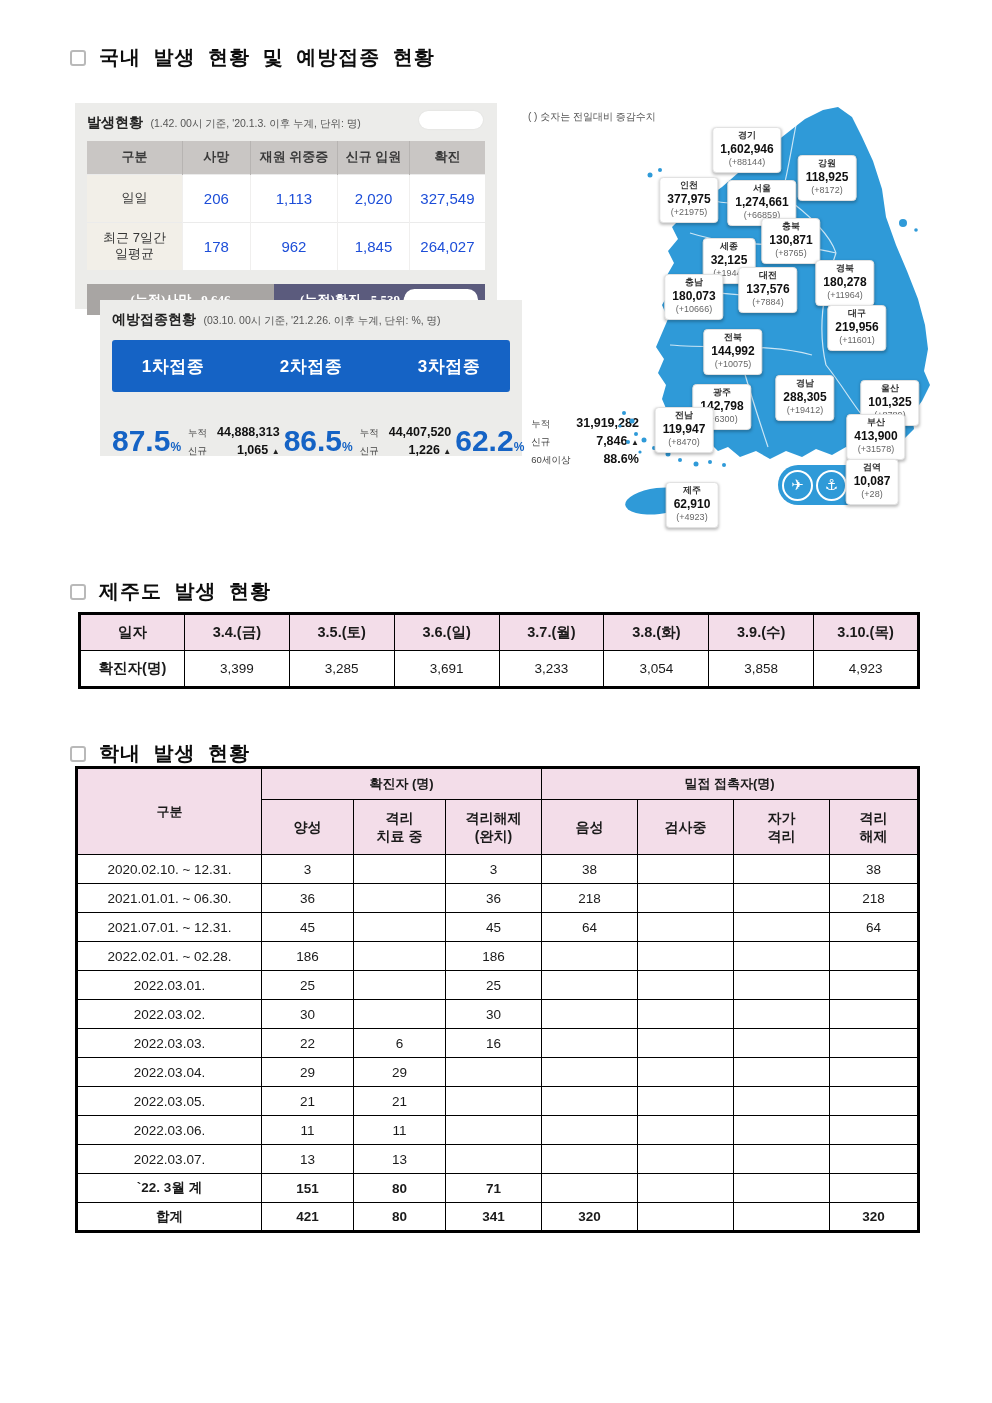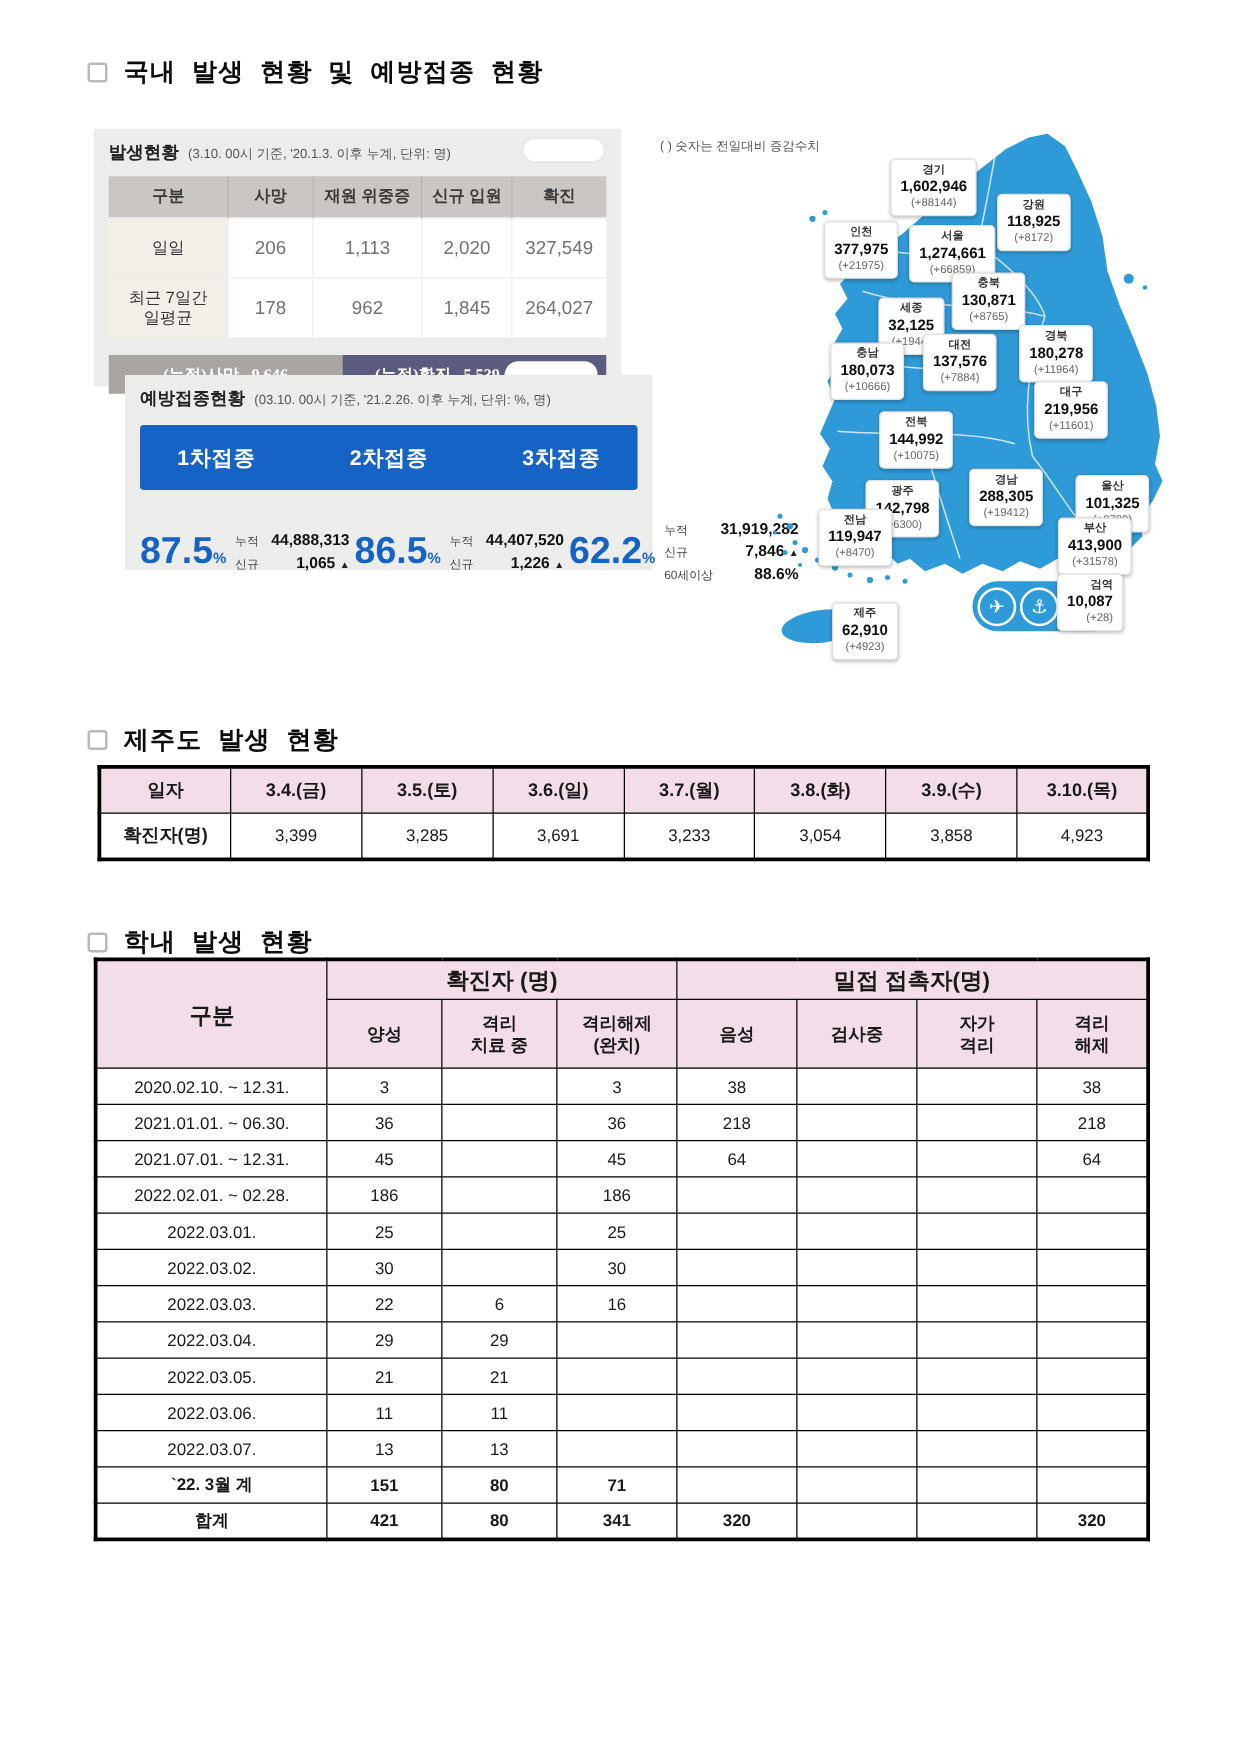--- a/index.html
+++ b/index.html
@@ -17,21 +17,21 @@
   .panel-head { position:relative; height:22px; }
   .p-title { font-size:14px; font-weight:700; color:#222; }
   .p-sub { font-size:10.5px; color:#555; margin-left:3px; }
   .pill { background:#fff; border-radius:10px; display:inline-block; }
   .pill-top { position:absolute; right:2px; top:-2px; width:64px; height:18px; box-shadow:0 0 2px rgba(0,0,0,.08); }
 
   
   .ob-table { width:100%; border-collapse:collapse; margin-top:6px; table-layout:fixed; }
   .ob-table th { background:#c9c6c4; height:33px; font-size:13px; font-weight:700; color:#3a3a3a; border-left:1px solid #b7b4b2; }
   .ob-table th:first-child { border-left:none; }
-  .ob-table td { background:#fff; height:48px; text-align:center; font-size:15px; color:#737373; border-left:1px solid #f0efee; border-top:1px solid #ebebeb; }
+  .ob-table td { background:#fff; height:48px; text-align:center; font-size:15px; color:#1d4ed8; border-left:1px solid #f0efee; border-top:1px solid #ebebeb; }
   .ob-table td.ob-label { background:#f2efe8; font-size:13px; color:#333; white-space:pre-line; line-height:1.25; border-left:none; }
   .cum-bar { display:flex; margin-top:14px; height:31px;font-family:Liberation Serif, serif; }
   .cum-left { flex:0 0 47%; background:#a8a5a3; color:#fff; display:flex; align-items:center; justify-content:center; gap:10px; font-size:13px; font-weight:700; }
   .cum-right { flex:1; background:#5b5b7d; color:#fff; display:flex; align-items:center; justify-content:flex-start; gap:10px; font-size:13px; font-weight:700; position:relative; padding-left:26px; }
   .pill-bar { position:absolute; right:7px; top:5px; width:74px; height:21px; border-radius:11px; }
 
   
   .vbar { margin-top:8px; height:52px; background:#1563c5; border-radius:3px; display:flex; align-items:center; justify-content:space-around;gap:16px; }
   .vbar span { color:#fff; font-size:17px; font-weight:800; letter-spacing:.5px; }
   .vstats { display:flex; margin-top:22px; gap:4px; }
@@ -58,39 +58,39 @@
   .qcircle { width:31px; height:31px; border:2px solid #fff; border-radius:50%; display:flex; align-items:center; justify-content:center; color:#fff; font-size:15px; font-family:"DejaVu Sans", sans-serif; }
 
   
   .blk-table { position:absolute; border-collapse:collapse; table-layout:fixed; background:#fff; }
   .blk-table th, .blk-table td { border:1.5px solid #000; text-align:center; vertical-align:middle; }
   .blk-table { border:3px solid #000; }
   .blk-table th { background:#f3dde9; font-weight:700; }
   #jeju-table th { height:37px; font-size:14.5px; }
   #jeju-table td { height:37px; font-size:13.5px; background:#fff; }
   #jeju-table td.j-label { font-weight:700; font-size:14.5px; }
-  #school-table thead tr.g-row th { height:32px; font-size:18px; }
+  #school-table thead tr.g-row th { height:32px; font-size:13px; }
   #school-table thead tr.s-row th { height:55px; font-size:14px; white-space:pre-line; line-height:1.3; }
   #school-table tbody td { height:29px; font-size:13.5px; background:#fff; }
   #school-table tbody tr:nth-last-child(-n+2) td { font-weight:800; }
 </style>
 </head>
 <body>
 
 <div id="page">
 
   <div class="sec-head" style="left:70px; top:44px;">
     <span class="chk"></span>
     <span class="sec-title">국내 발생 현황 및 예방접종 현황</span>
   </div>
 
   <div class="panel" style="left:75px; top:103px; width:422px; height:206px;">
     <div class="panel-head">
       <span class="p-title">발생현황</span>
-      <span class="p-sub">(3.10. 00시 기준, '20.1.3. 이후 누계, 단위: 명)</span>
+      <span class="p-sub">(1.42. 00시 기준, '20.1.3. 이후 누계, 단위: 명)</span>
       <span class="pill pill-top"></span>
     </div>
     <table class="ob-table">
       <colgroup>
           <col style="width:24%">
           <col style="width:17%">
           <col style="width:22%">
           <col style="width:18%">
           <col style="width:19%">
         </colgroup>
@@ -309,21 +309,21 @@
     <div class="rlabel" style="left:74px; top:327px;">
       <div class="rname">전남</div>
       <div class="rval">119,947</div>
       <div class="rdelta">(+8470)</div>
     </div>
     <div class="rlabel" style="left:266px; top:334px;">
       <div class="rname">부산</div>
       <div class="rval">413,900</div>
       <div class="rdelta">(+31578)</div>
     </div>
-    <div class="rlabel" style="left:262px; top:379px;text-align:right;">
+    <div class="rlabel" style="left:262px; top:379px;">
       <div class="rname">검역</div>
       <div class="rval">10,087</div>
       <div class="rdelta">(+28)</div>
     </div>
     <div class="rlabel" style="left:82px; top:402px;">
       <div class="rname">제주</div>
       <div class="rval">62,910</div>
       <div class="rdelta">(+4923)</div>
     </div>
   </div>

